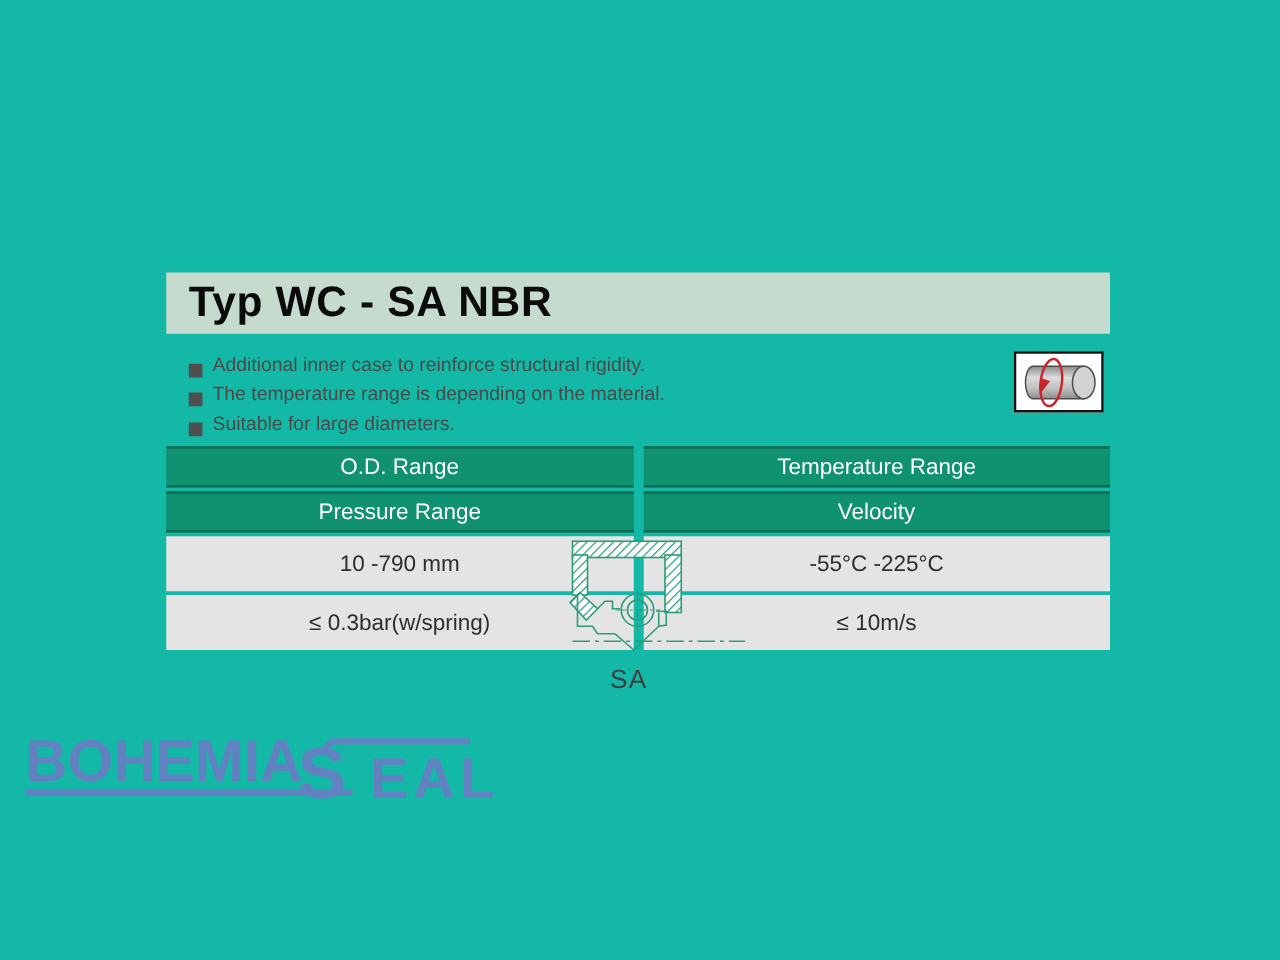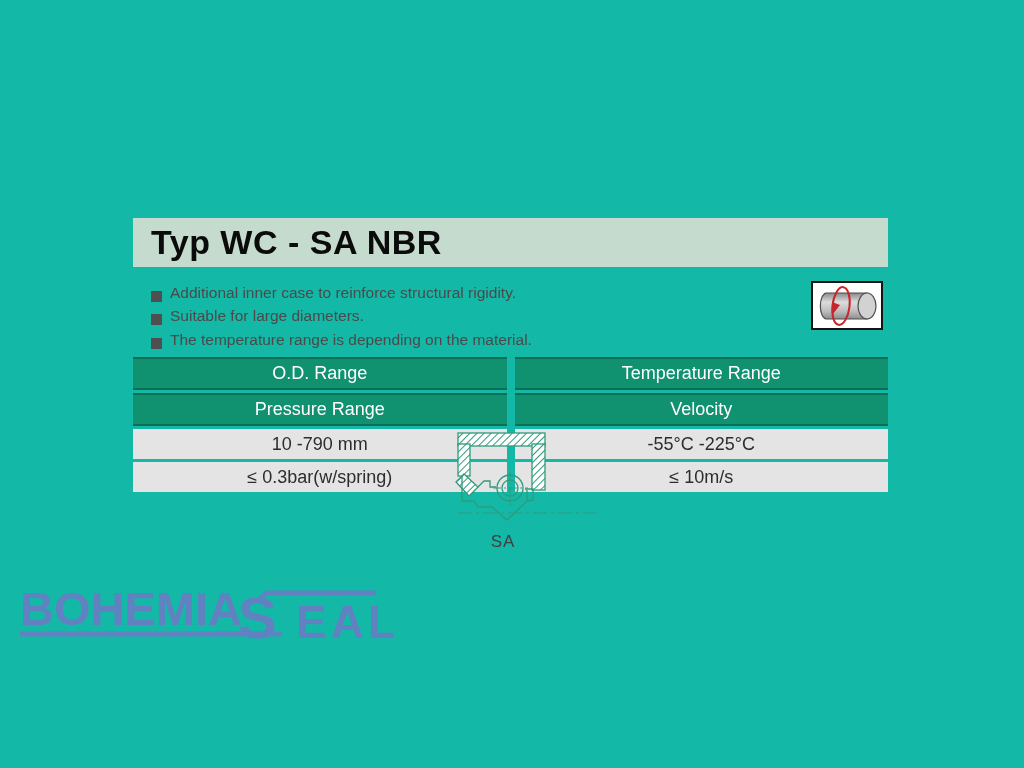--- a/index.html
+++ b/index.html
@@ -19,50 +19,50 @@
   .icon-box{position:absolute;left:811px;top:281px;width:72px;height:49px;
             background:#fff;border:2px solid #141414;box-sizing:border-box;}
 
   .spec-table{position:absolute;left:133px;top:357px;width:755px;
               display:grid;grid-template-columns:repeat(2,1fr);
               column-gap:8px;row-gap:3px;}
   .spec-th{height:33px;box-sizing:border-box;background:#109170;
            border-top:2px solid #0d6e56;border-bottom:2px solid #0d6e56;
            color:#ffffff;font-size:18px;display:flex;align-items:center;
            justify-content:center;white-space:nowrap;}
-  .spec-td{height:30px;background:#e4e4e4;color:#2d2d2d;font-size:18px;
+  .spec-td{height:44px;background:#e4e4e4;color:#2d2d2d;font-size:18px;
            display:flex;align-items:center;justify-content:center;white-space:nowrap;}
 
   .drawing{position:absolute;left:430px;top:430px;width:170px;height:100px;}
   .sa-label{position:absolute;left:433px;top:532px;width:140px;text-align:center;
-            font-size:17px;color:#3f3f3f;letter-spacing:1px;}
+            font-size:21px;color:#3f3f3f;letter-spacing:1px;}
 
   .logo{position:absolute;left:14px;top:580px;width:380px;height:70px;text-decoration:underline;}
 </style>
 </head>
 <body>
 
 <div class="canvas">
 
   <div class="title-bar">
     <h1>Typ WC - SA NBR</h1>
   </div>
 
   <div class="features">
     <div class="feature-row">
       <span class="bullet-sq"></span>
       <span class="feature-text">Additional inner case to reinforce structural rigidity.</span>
     </div>
     <div class="feature-row">
       <span class="bullet-sq"></span>
-      <span class="feature-text">Suitable for large diameters.</span>
+      <span class="feature-text">The temperature range is depending on the material.</span>
     </div>
     <div class="feature-row">
       <span class="bullet-sq"></span>
-      <span class="feature-text">The temperature range is depending on the material.</span>
+      <span class="feature-text">Suitable for large diameters.</span>
     </div>
   </div>
 
   <div class="icon-box">
     <svg width="68" height="45" viewBox="0 0 68 45">
       <defs>
         <linearGradient id="cylGrad" x1="0" y1="0" x2="0" y2="1">
           <stop offset="0" stop-color="#898989"></stop>
           <stop offset="0.35" stop-color="#dcdcdc"></stop>
           <stop offset="0.7" stop-color="#bdbdbd"></stop>

